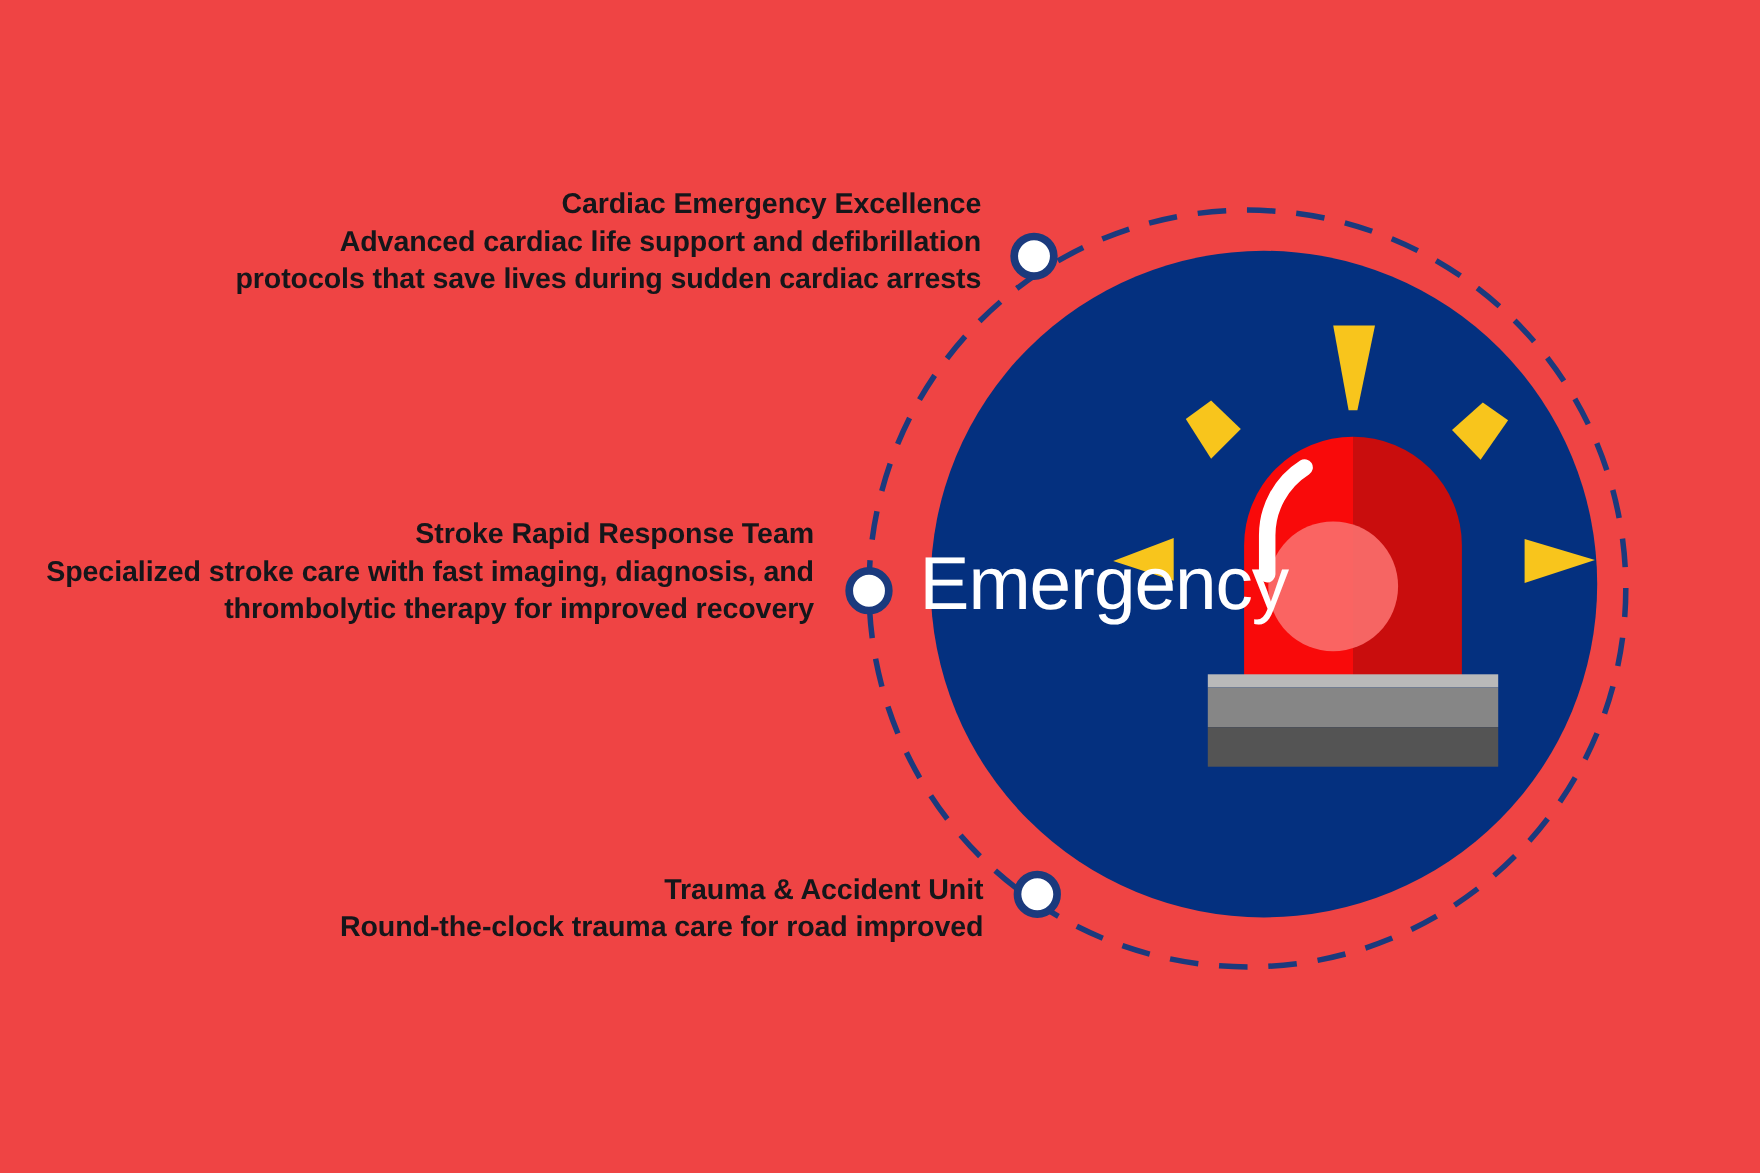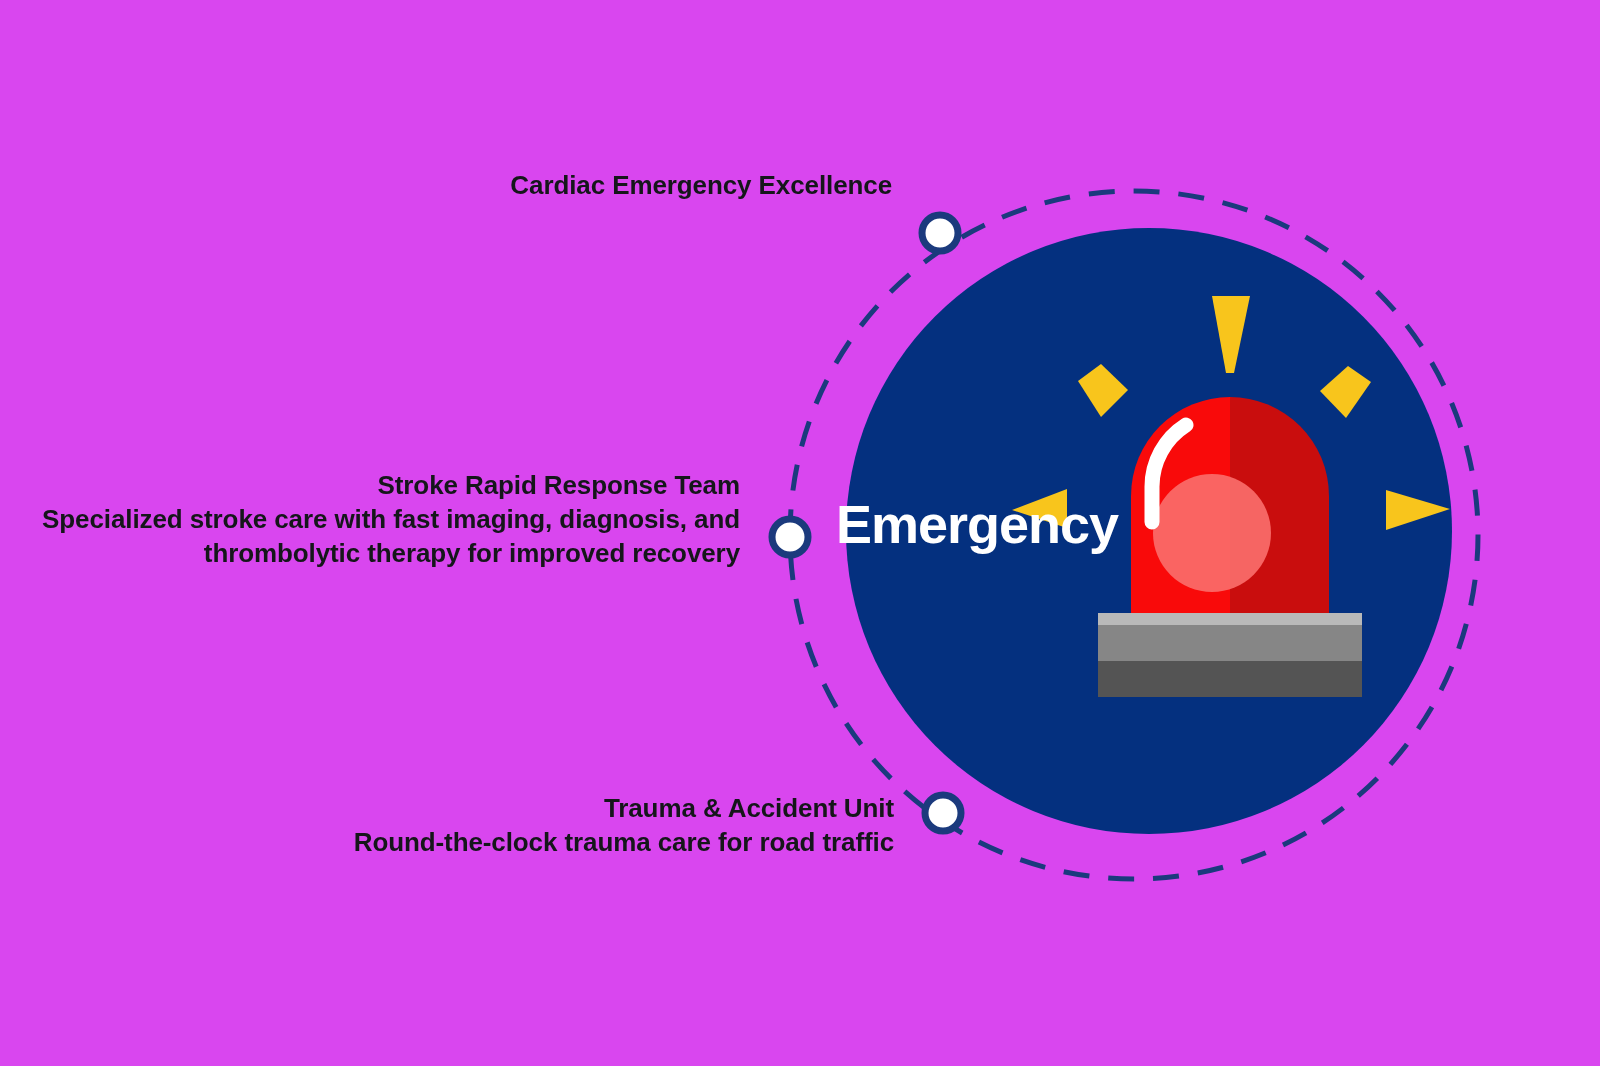--- a/index.html
+++ b/index.html
@@ -5,21 +5,21 @@
   * { margin:0; padding:0; box-sizing:border-box; }
   html, body {
     width:1600px; height:1066px;
     background:#ffffff;
     font-family:"Liberation Sans", sans-serif;
     overflow:hidden;
   }
   #stage {
     position:relative;
     width:1600px; height:1066px;
-    background:#d946ef;
+    background:#ef4444;
   }
   #artboard {
     position:absolute; inset:0;
     width:1600px; height:1066px;
   }
   .callout {
     position:absolute;
     text-align:right;
     color:#15161a;
     line-height:1.30;
@@ -39,22 +39,22 @@
   }
   .callout .c-desc .ln { display:block; white-space:nowrap; }
 
   #callout-cardiac { right:708px; top:169px; width:700px; }
   #callout-stroke  { right:860px; top:469px; width:760px; }
   #callout-trauma  { right:706px; top:792px; width:720px; }
 
   #center-label {
     position:absolute;
     left:836px; top:497px;
-    font-size:54px;
-    font-weight:700;
+    font-size:68px;
+    font-weight:400;
     color:#ffffff;
     letter-spacing:-1px;
     line-height:1;
     white-space:nowrap;
   }
 </style>
 </head>
 <body>
 
 <div id="stage">
@@ -96,32 +96,36 @@
 
     <g>
       <circle cx="940" cy="233" r="18" fill="#ffffff" stroke="#1b3a7d" stroke-width="7"></circle>
       <circle cx="790" cy="537" r="18" fill="#ffffff" stroke="#1b3a7d" stroke-width="7"></circle>
       <circle cx="943" cy="813" r="18" fill="#ffffff" stroke="#1b3a7d" stroke-width="7"></circle>
     </g>
   </svg>
 
   <div class="callout" id="callout-cardiac">
     <span class="c-title">Cardiac Emergency Excellence</span>
+    <span class="c-desc">
+      <span class="ln">Advanced cardiac life support and defibrillation</span>
+      <span class="ln">protocols that save lives during sudden cardiac arrests</span>
+    </span>
   </div>
 
   <div class="callout" id="callout-stroke">
     <span class="c-title">Stroke Rapid Response Team</span>
     <span class="c-desc">
       <span class="ln">Specialized stroke care with fast imaging, diagnosis, and</span>
       <span class="ln">thrombolytic therapy for improved recovery</span>
     </span>
   </div>
 
   <div class="callout" id="callout-trauma">
     <span class="c-title">Trauma &amp; Accident Unit</span>
     <span class="c-desc">
-      <span class="ln">Round-the-clock trauma care for road traffic</span>
+      <span class="ln">Round-the-clock trauma care for road improved</span>
     </span>
   </div>
 
   <div id="center-label">Emergency</div>
 
 </div>
 
 </body></html>

